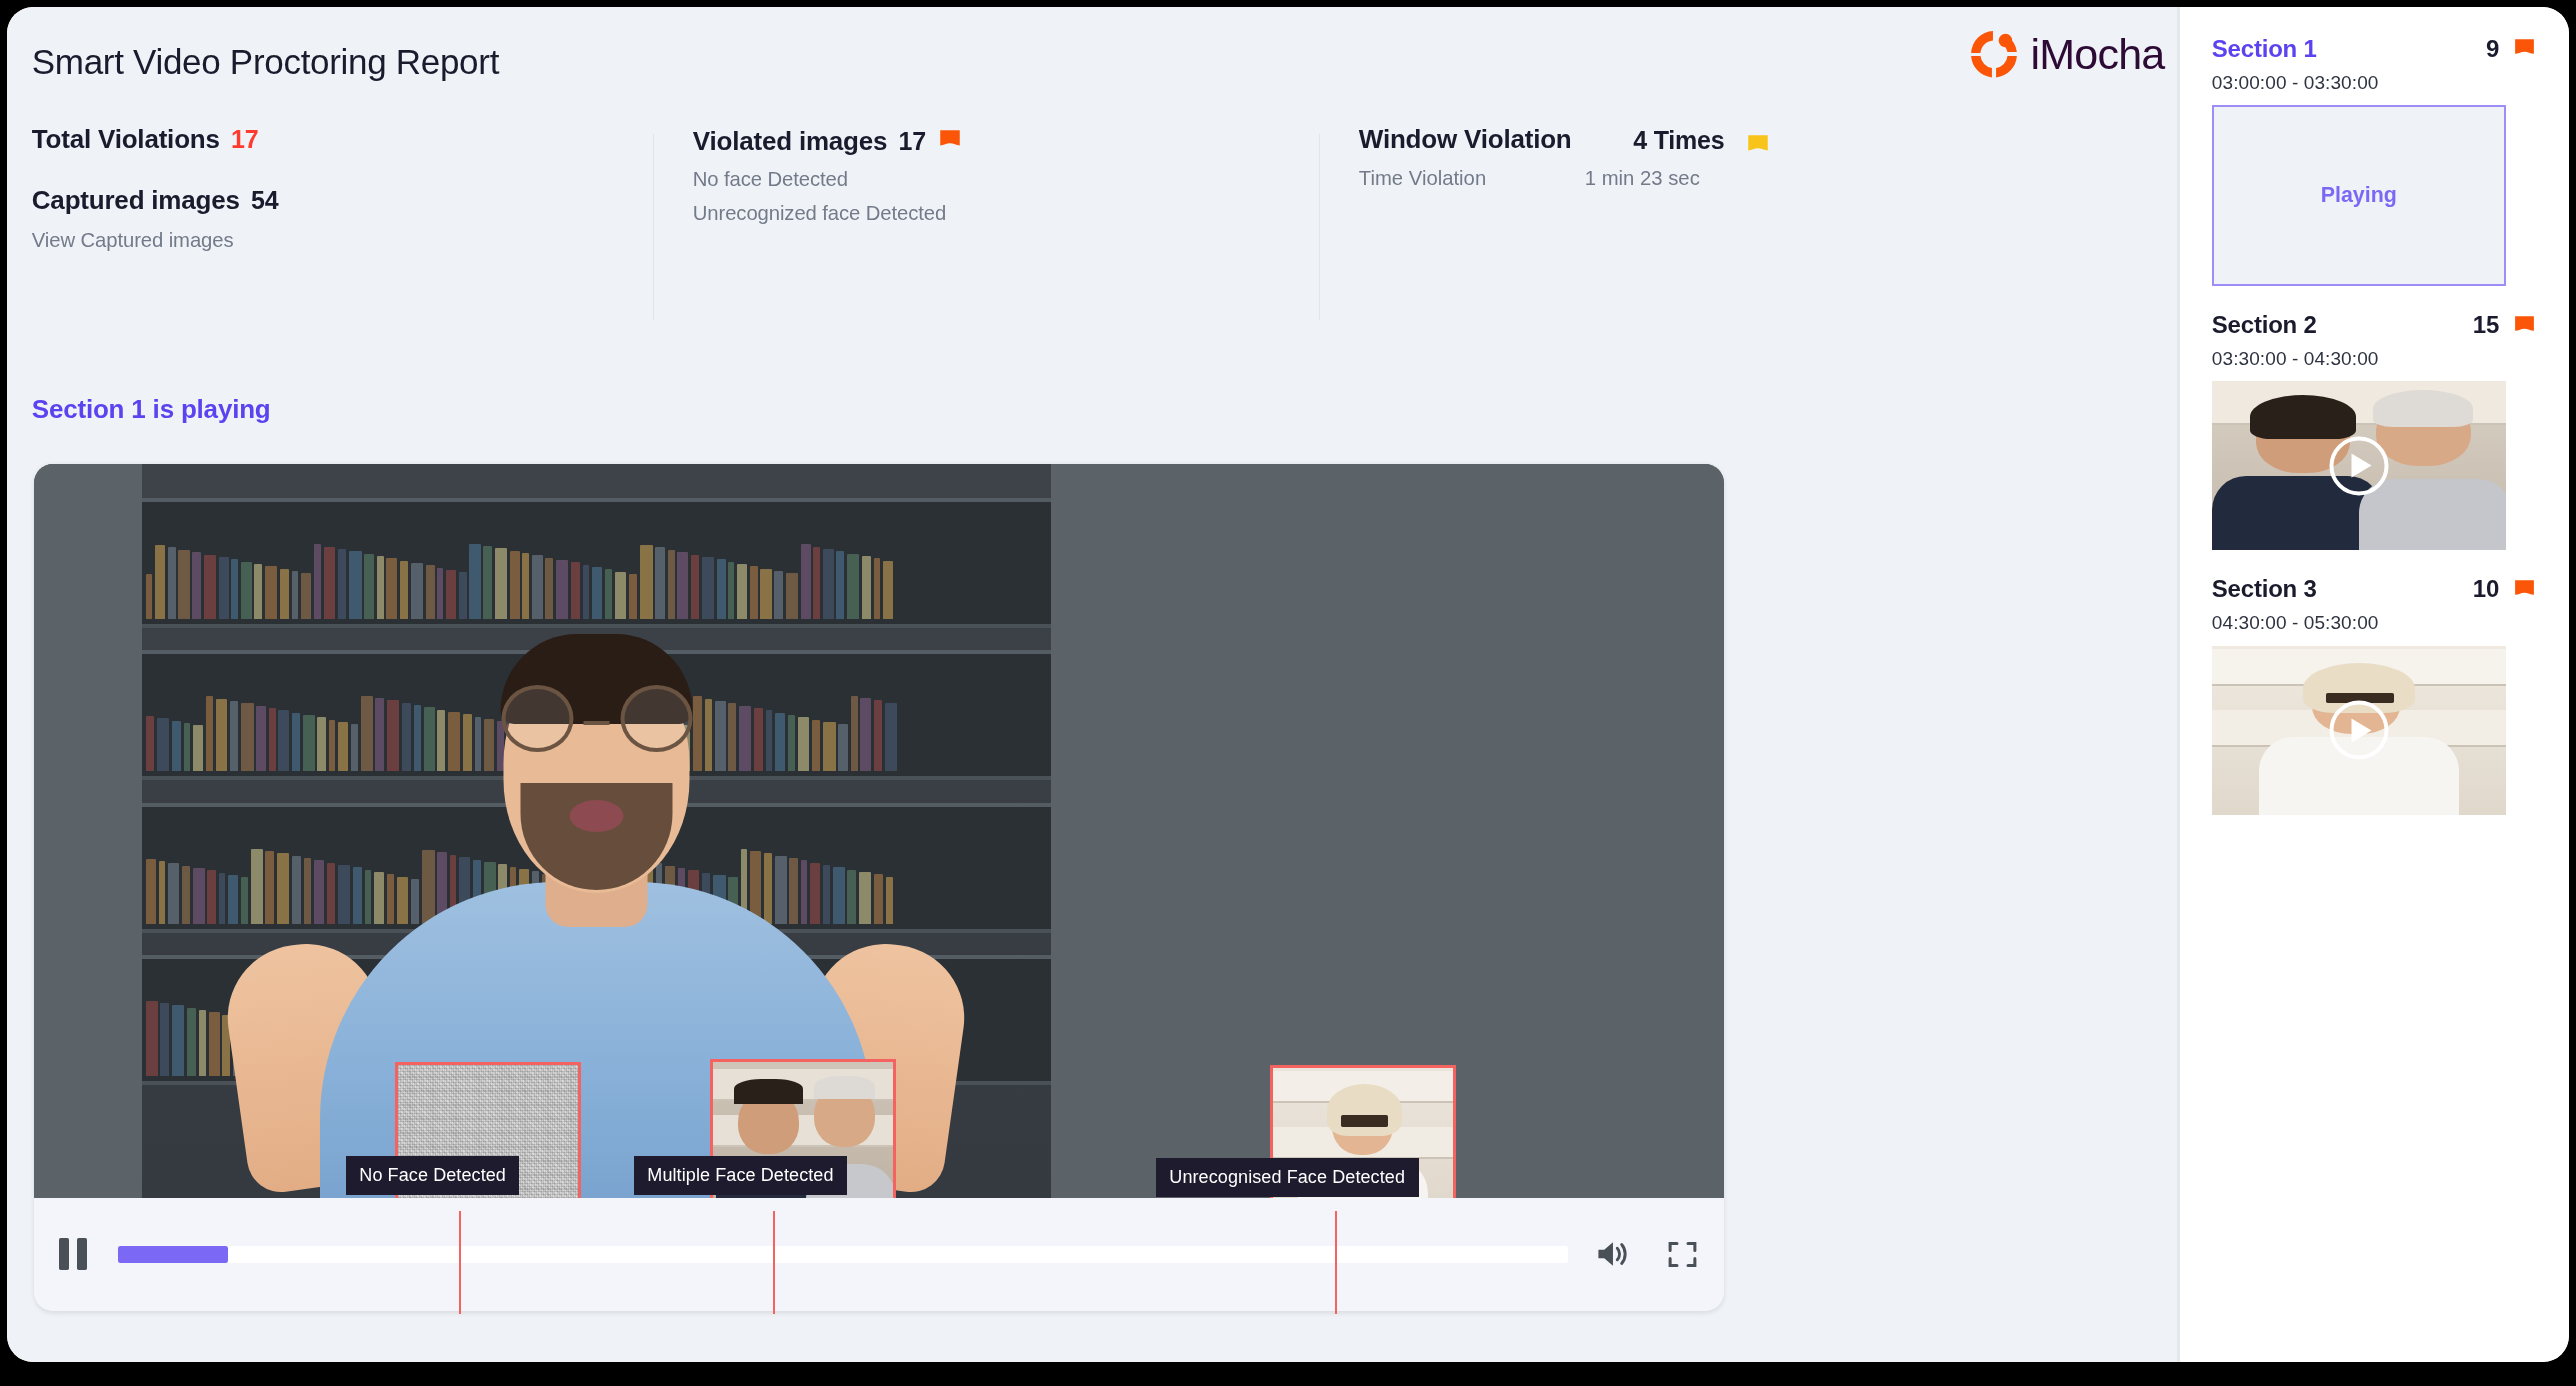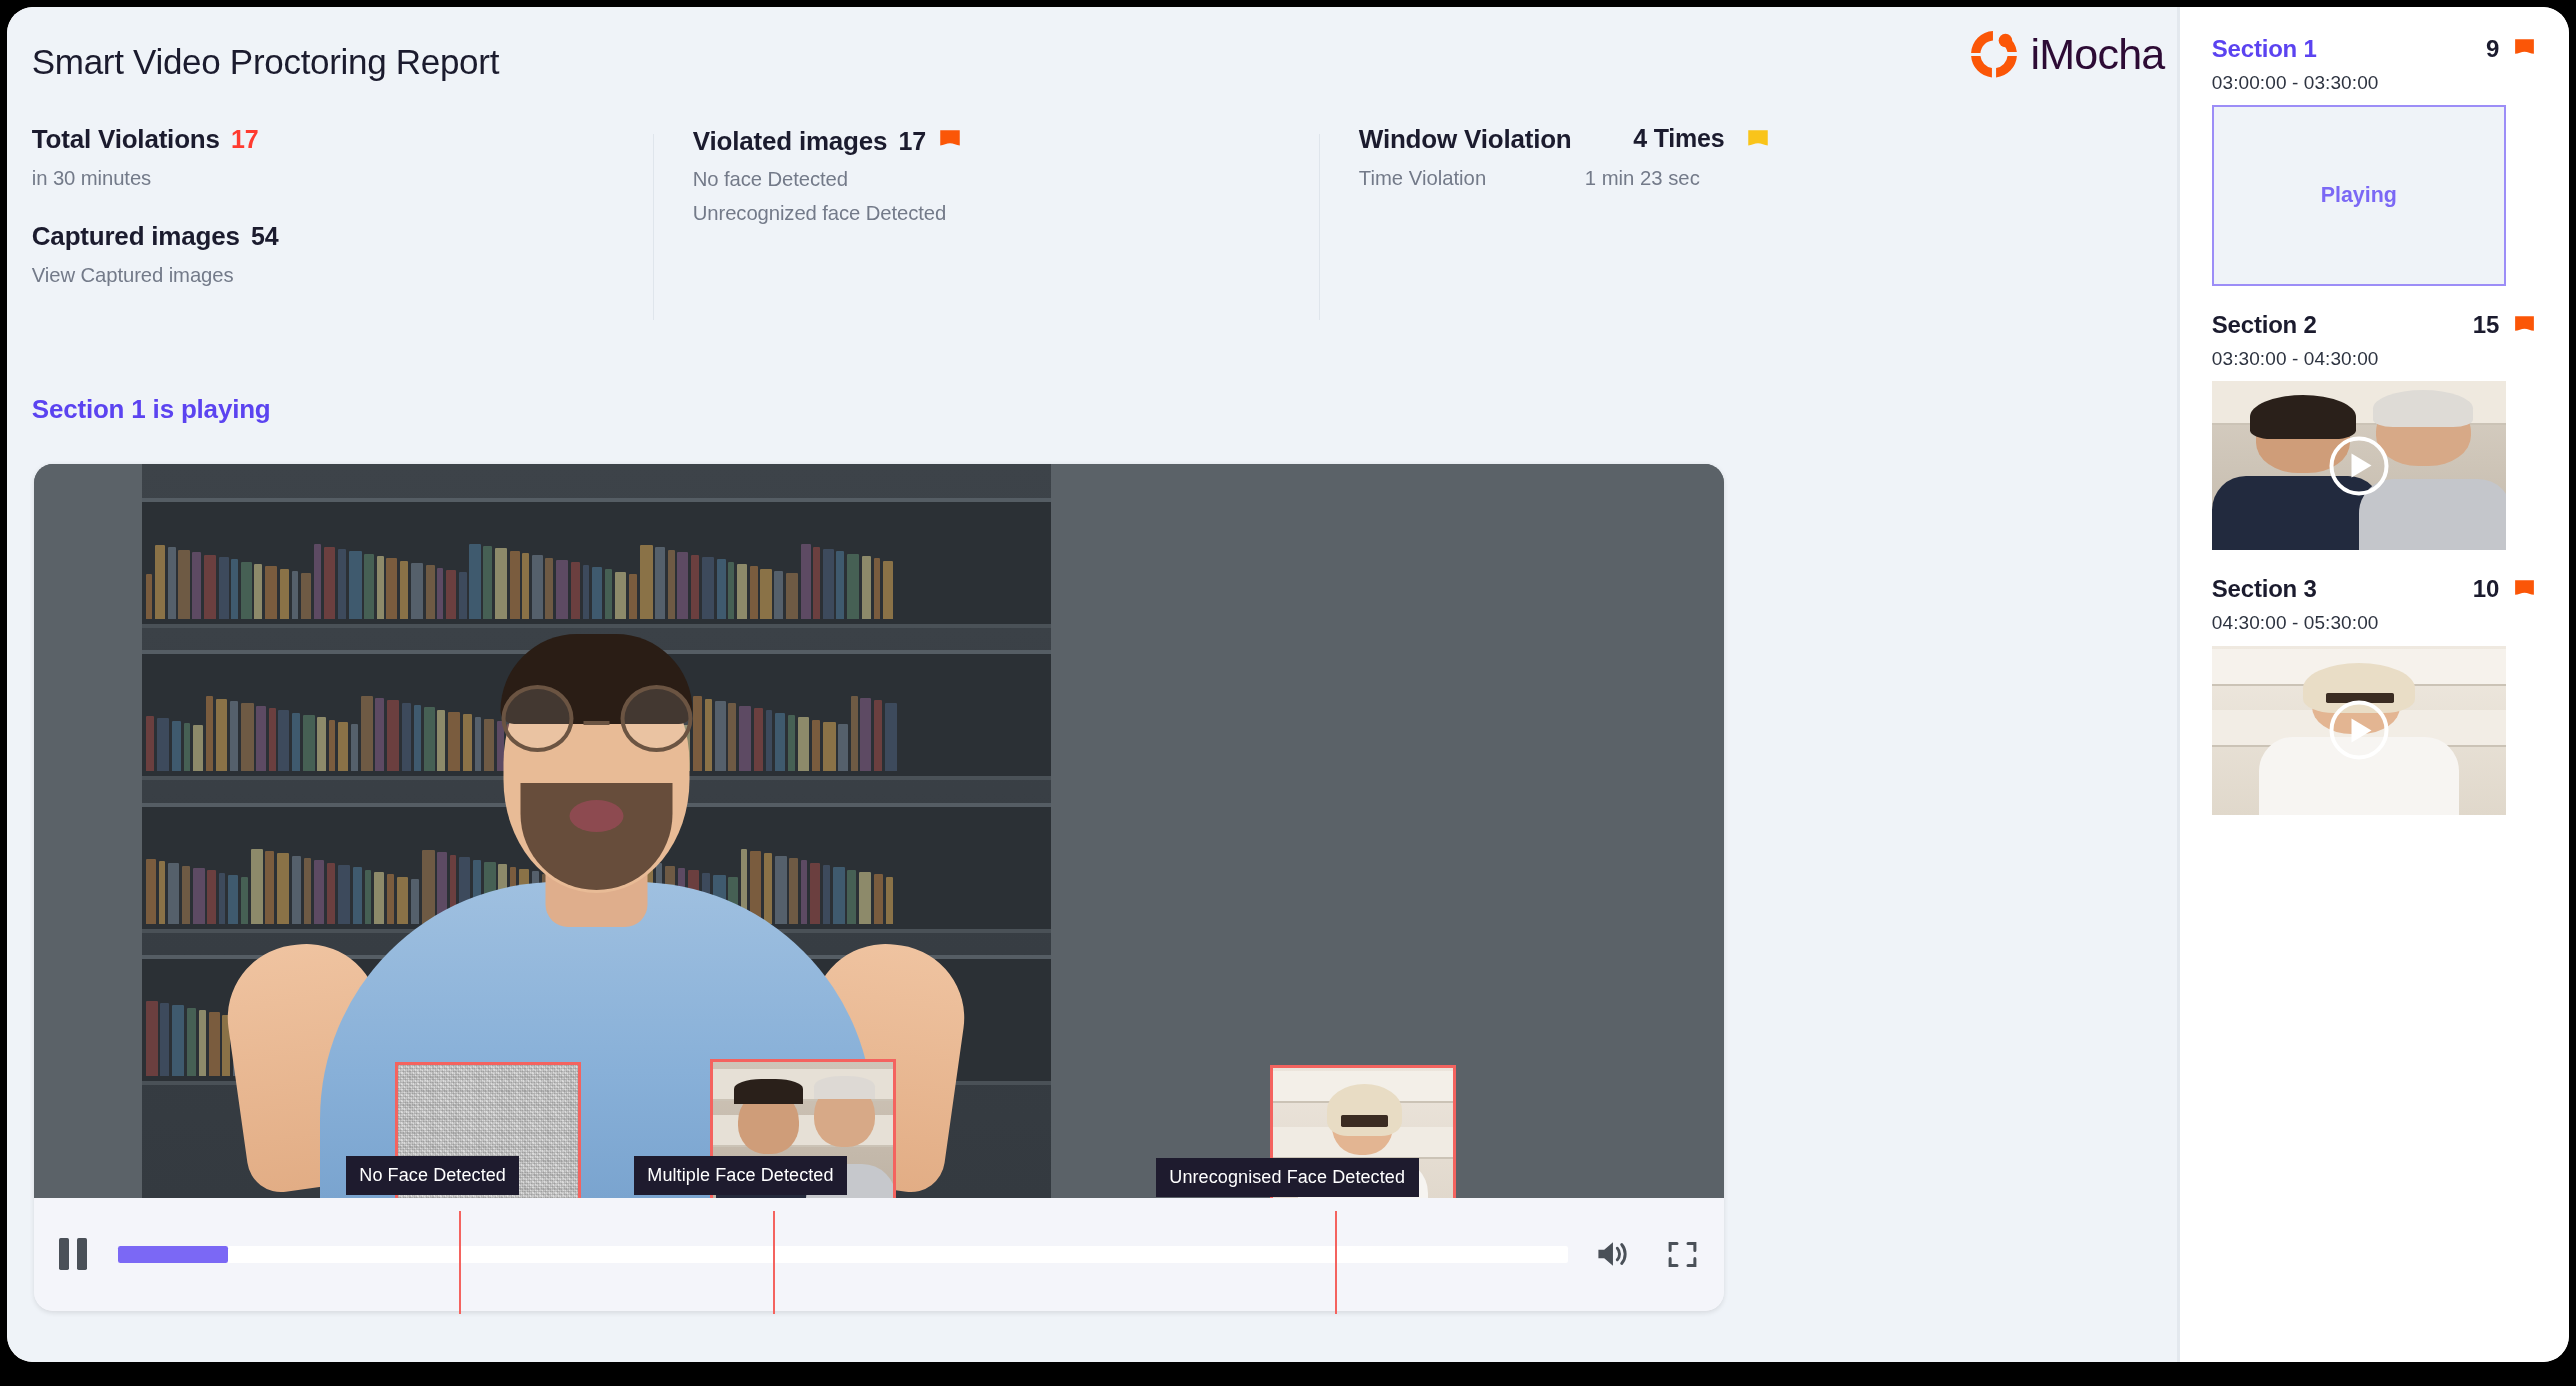--- a/index.html
+++ b/index.html
@@ -109,21 +109,21 @@
   .stat-block2 { margin-top: 30.5px; }
 
   .stat-row2 {
     display: flex;
     align-items: baseline;
     margin-top: 12.4px;
   }
   .stat-row2 .k { width: 226px; font-size: 20.3px; color: #737a89; }
   .stat-row2 .v { font-size: 20.3px; color: #737a89; }
 
-  .head-spread { display:flex; align-items:flex-start; width: 412px; }
+  .head-spread { display:flex; align-items:flex-end; width: 412px; }
   .head-spread .label { flex: 1 1 auto; }
   .head-spread .value { margin-right: 9px; }
 
   
   #section-playing {
     position: absolute;
     left: 25px; top: 387px;
     font-size: 26px;
     font-weight: 700;
     color: #5b43f0;
@@ -401,21 +401,20 @@
       <span class="wordmark">iMocha</span>
     </div>
 
     <div id="stats-row">
 
       <div class="stat-col c1">
         <div class="stat-head">
           <span class="label">Total Violations</span>
           <span class="value red">17</span>
         </div>
-        <div class="stat-sub">in 30 minutes</div>
 
         <div class="stat-block2">
           <div class="stat-head">
             <span class="label">Captured images</span>
             <span class="value dark">54</span>
           </div>
           <div class="stat-sub">View Captured images</div>
         </div>
       </div>
 

